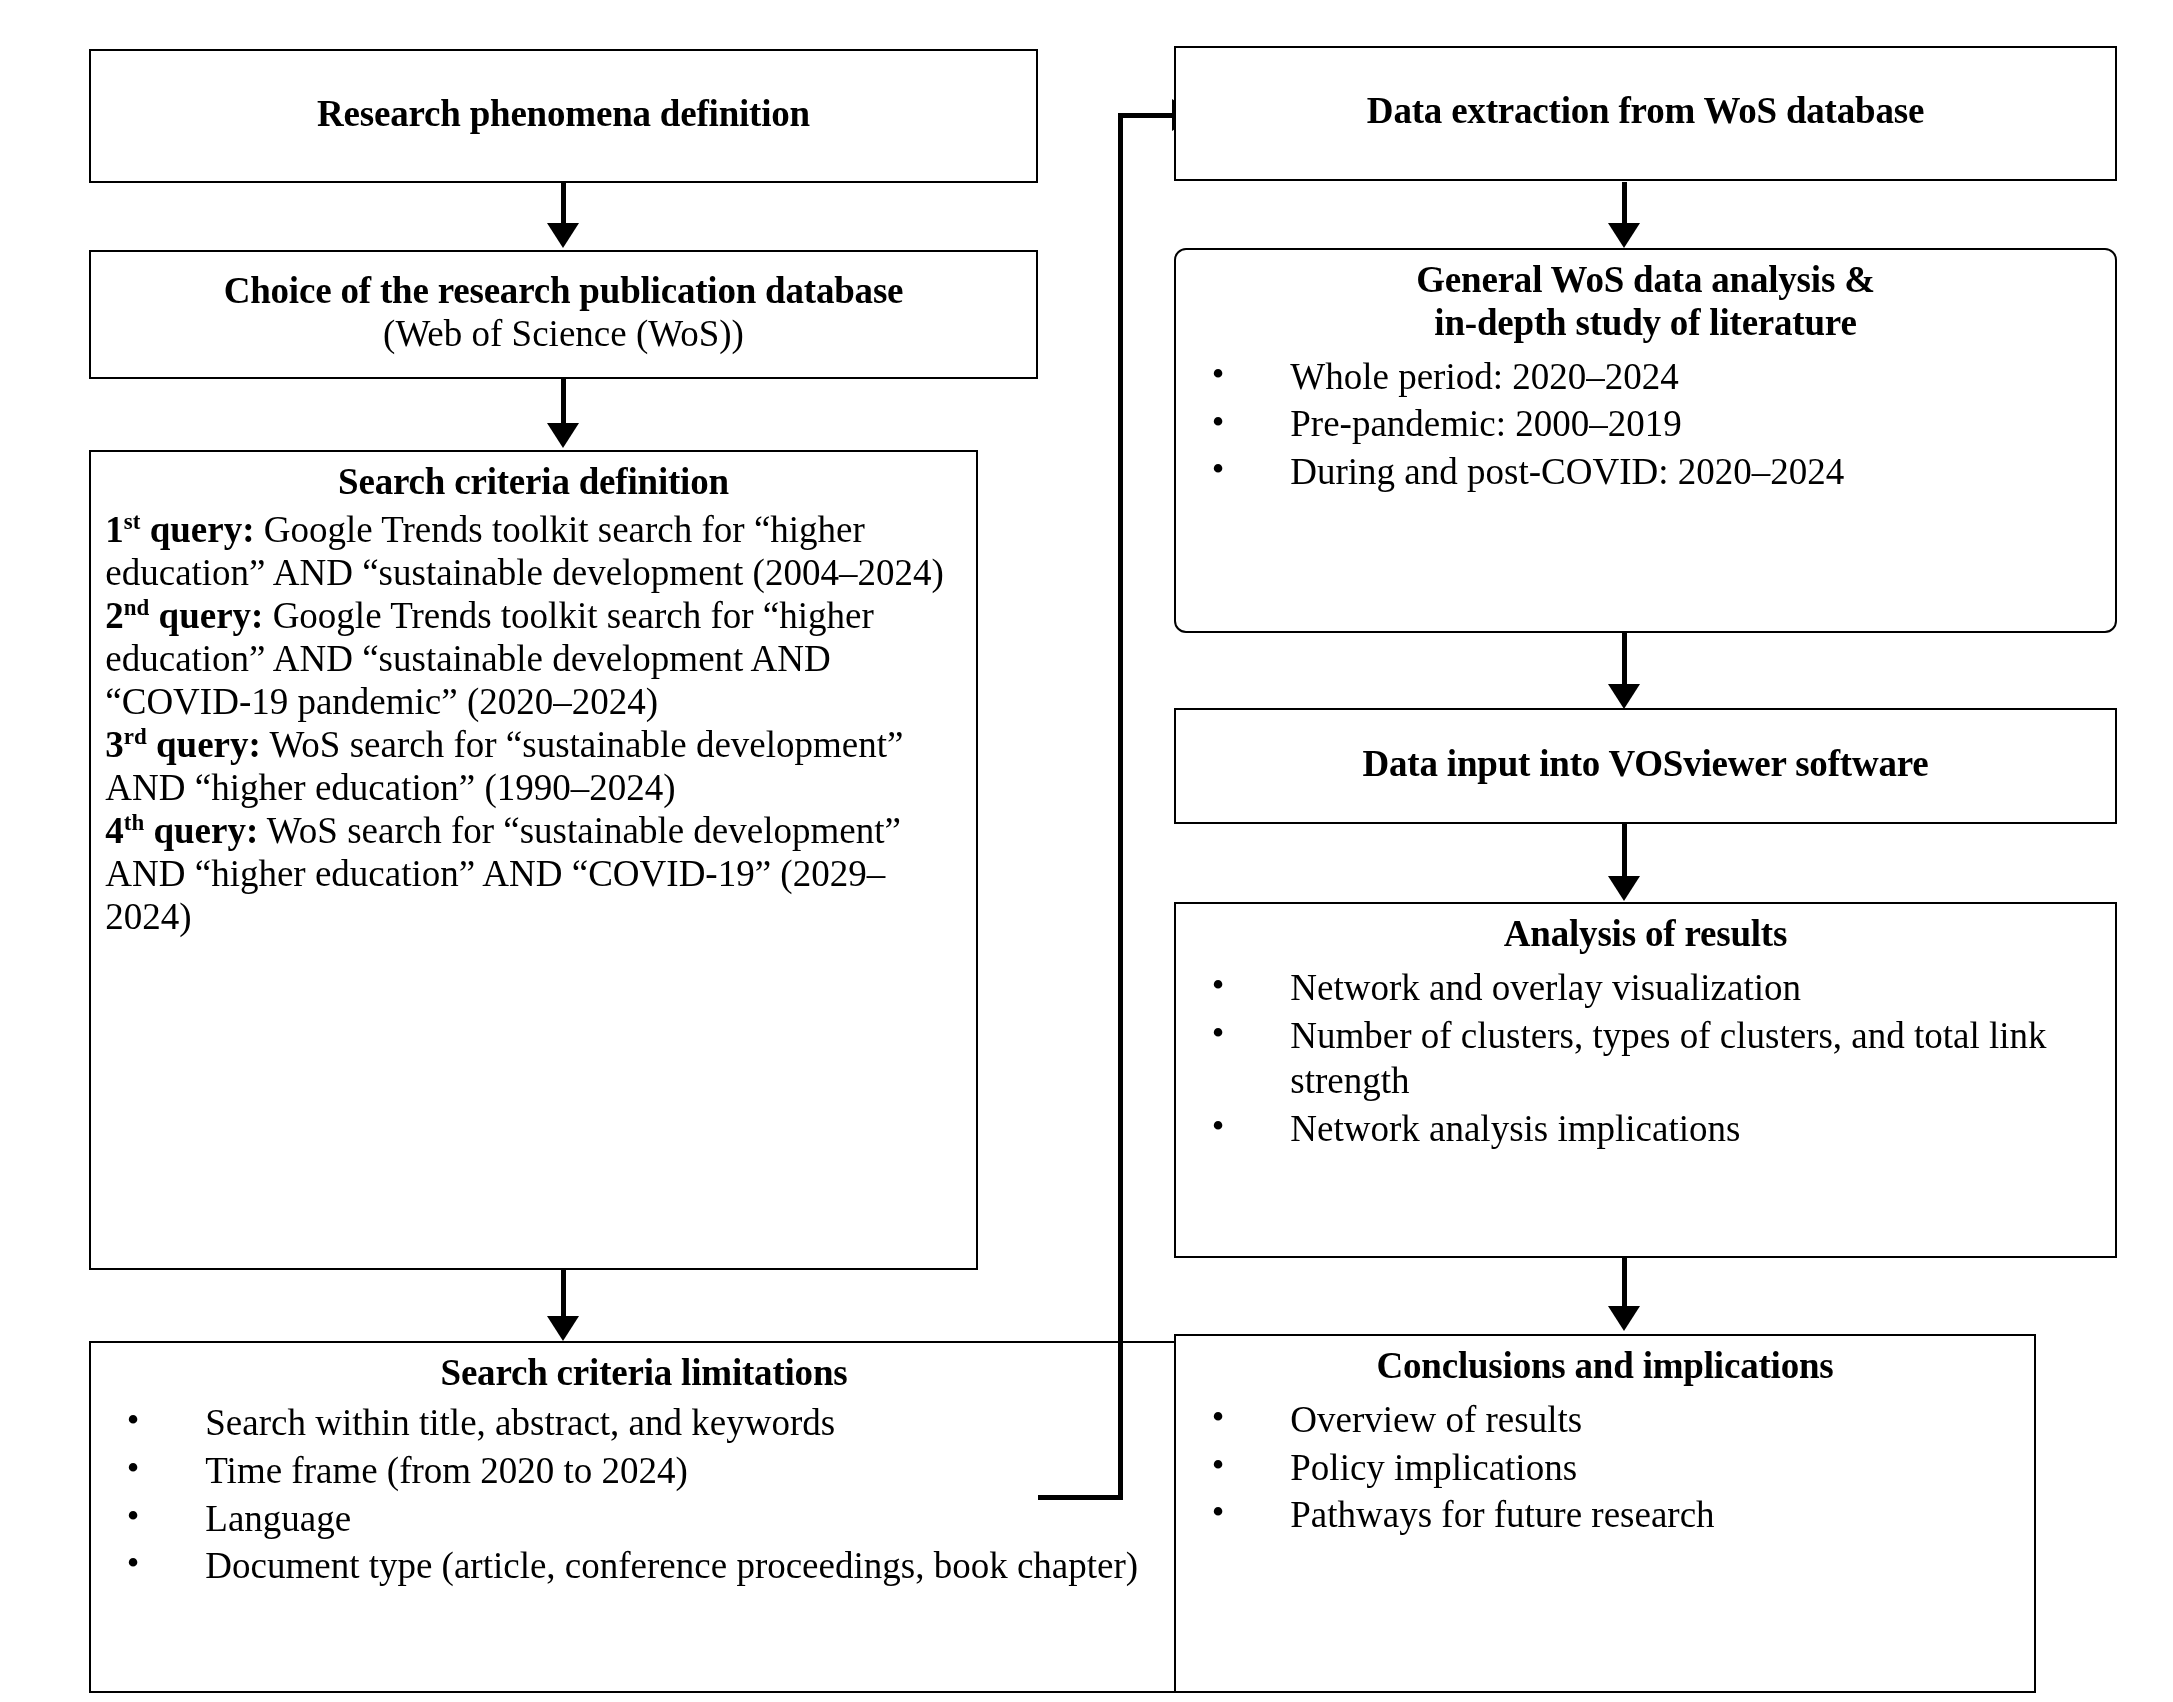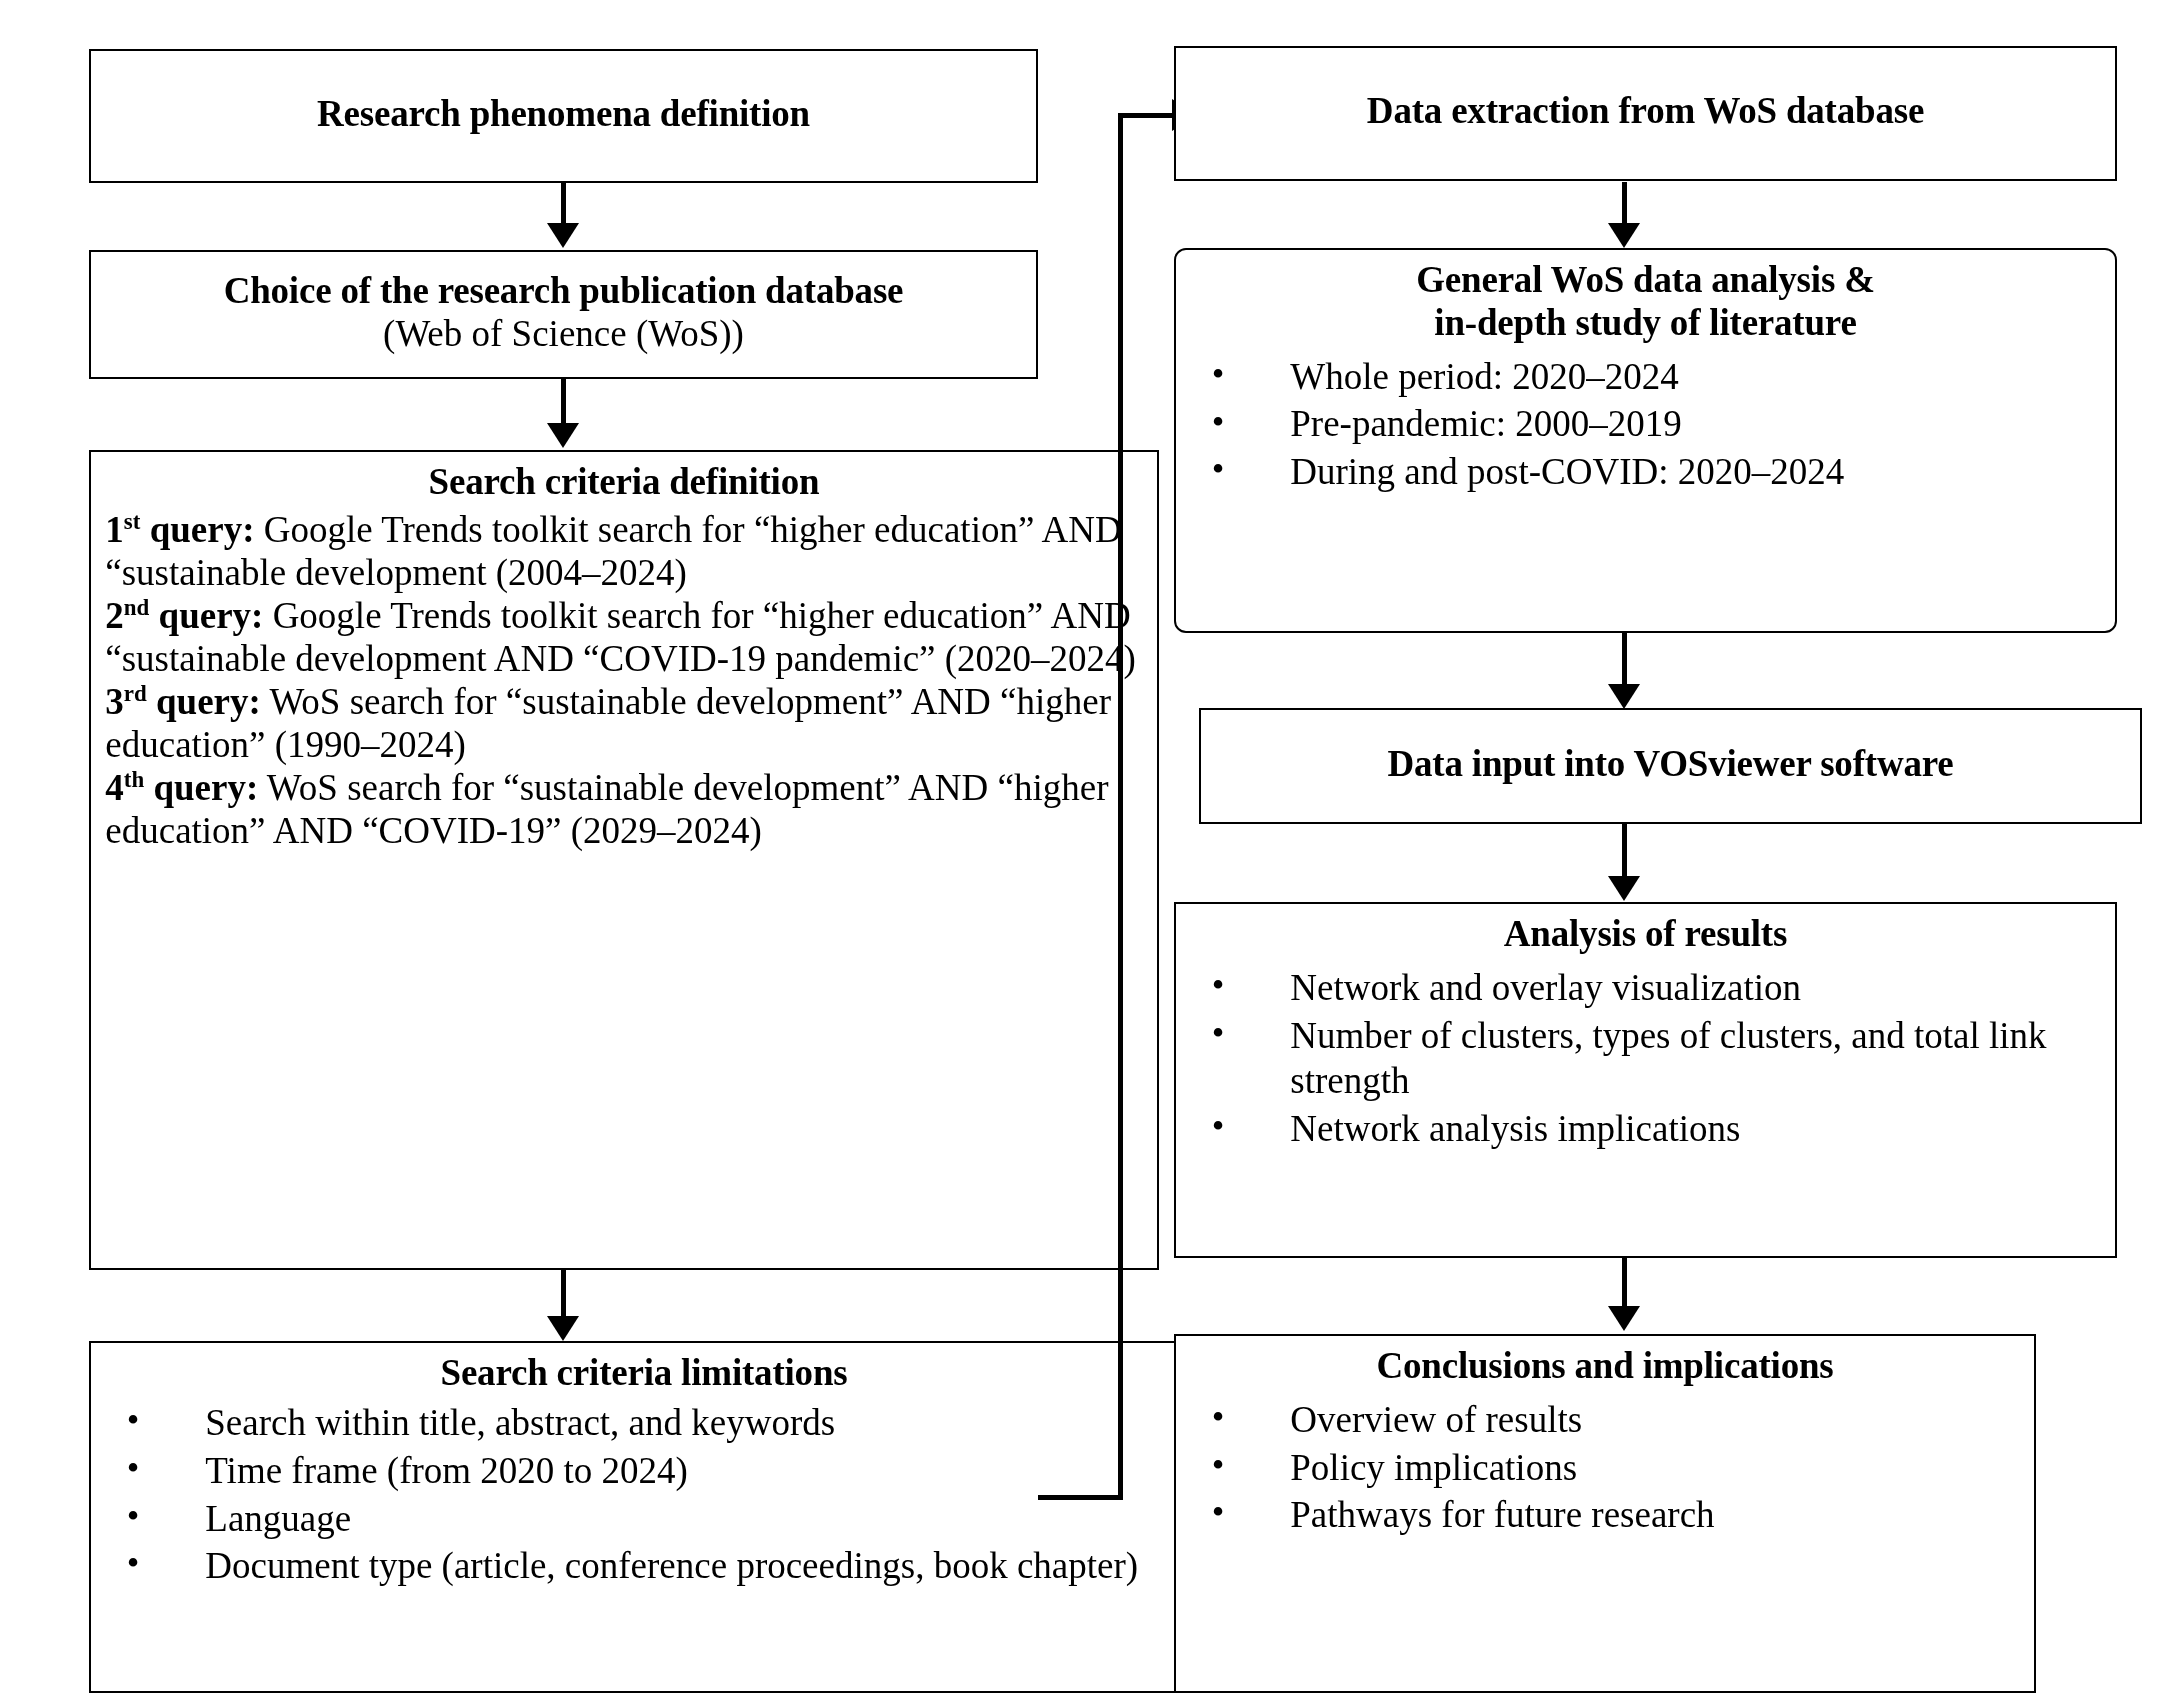--- a/index.html
+++ b/index.html
@@ -110,21 +110,21 @@
   <div class="arrow-down" style="left:547px; top:223px;"></div>
 
   <div class="box" style="left:89px; top:250px; width:949px; height:129px; display:flex; flex-direction:column; align-items:center; justify-content:center;">
     <div class="box-title">Choice of the research publication database</div>
     <div class="box-sub">(Web of Science (WoS))</div>
   </div>
 
   <div class="vline" style="left:561px; top:379px; height:51px;"></div>
   <div class="arrow-down" style="left:547px; top:423px;"></div>
 
-  <div class="box" style="left:89px; top:450px; width:1070px; height:820px;">
+  <div class="box" style="left:89px; top:450px; width:889px; height:820px;">
     <div class="box-title" style="margin-bottom:3.6px;">Search criteria definition</div>
 
     <div class="para">
       <b><span>1</span><sup>st</sup><span> query:</span></b><span> Google Trends toolkit search for “higher education” AND “sustainable development (2004–2024)</span>
     </div>
 
     <div class="para">
       <b><span>2</span><sup>nd</sup><span> query:</span></b><span> Google Trends toolkit search for “higher education” AND “sustainable development AND “COVID-19 pandemic” (2020–2024)</span>
     </div>
 
@@ -168,21 +168,21 @@
     <ul class="bullets">
       <li>Whole period: 2020–2024</li>
       <li>Pre-pandemic: 2000–2019</li>
       <li>During and post-COVID: 2020–2024</li>
     </ul>
   </div>
 
   <div class="vline" style="left:1622px; top:633px; height:56px;"></div>
   <div class="arrow-down" style="left:1608px; top:684px;"></div>
 
-  <div class="box" style="left:1174px; top:708px; width:943px; height:116px; display:flex; align-items:center; justify-content:center;margin-left:25px;">
+  <div class="box" style="left:1174px; top:708px; width:943px; height:116px; display:flex; align-items:center; justify-content:center;">
     <div class="box-title">Data input into VOSviewer software</div>
   </div>
 
   <div class="vline" style="left:1622px; top:824px; height:56px;"></div>
   <div class="arrow-down" style="left:1608px; top:876px;"></div>
 
   <div class="box" style="left:1174px; top:902px; width:943px; height:356px;">
     <div class="box-title" style="margin-bottom:9px;">Analysis of results</div>
     <ul class="bullets">
       <li>Network and overlay visualization</li>

